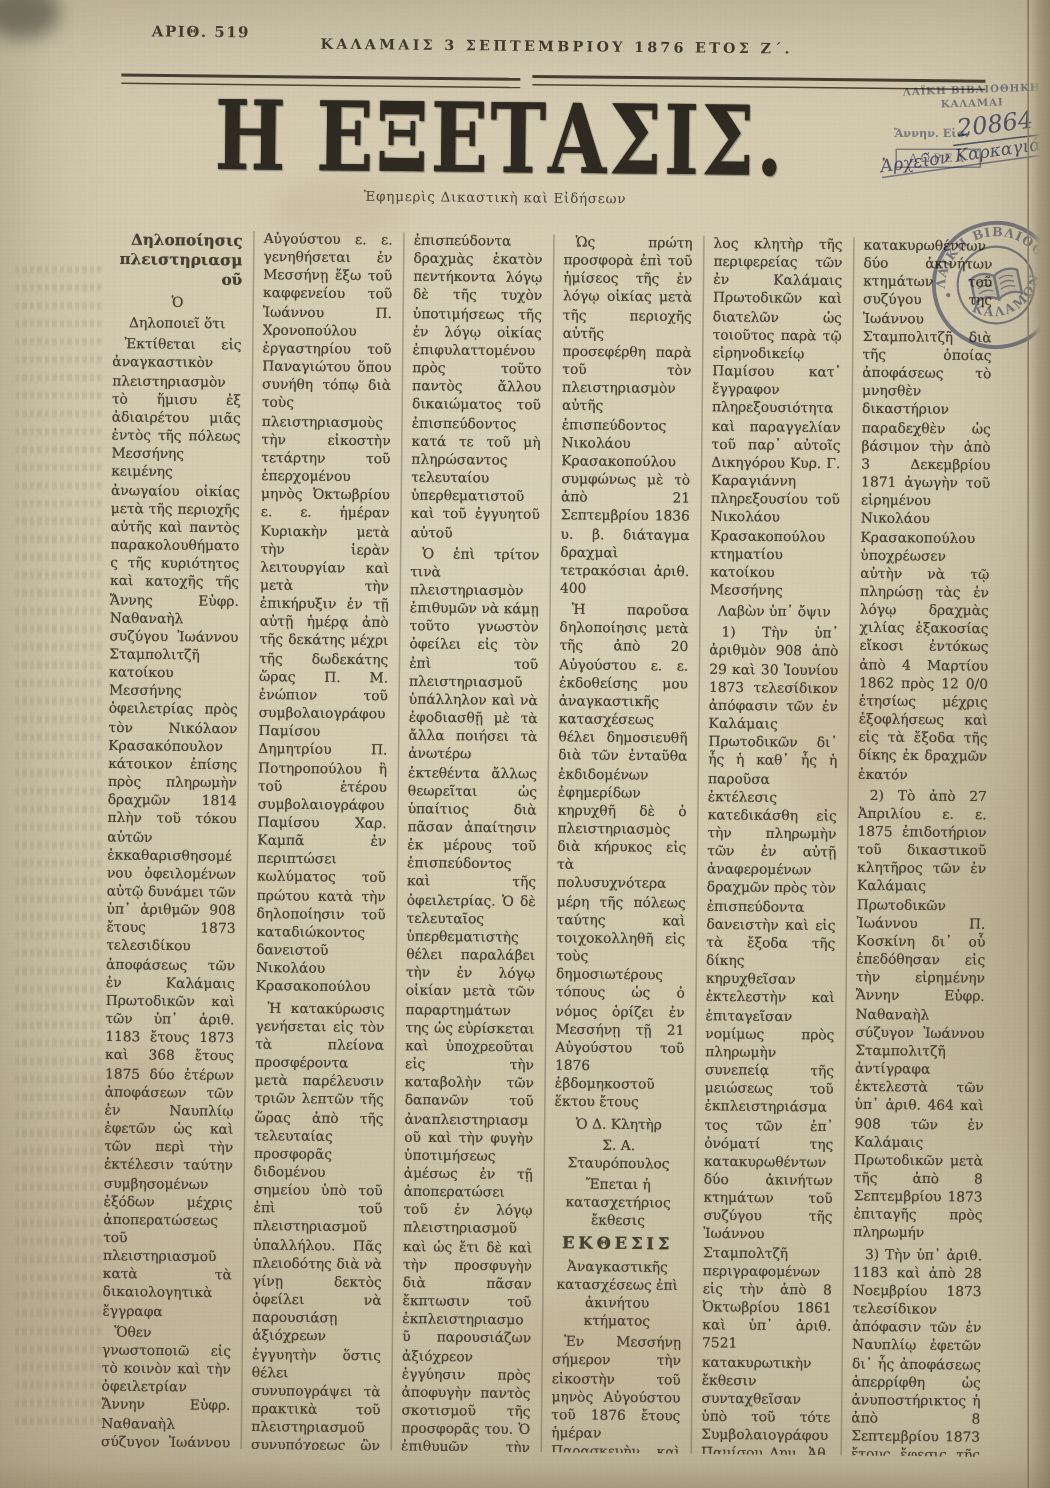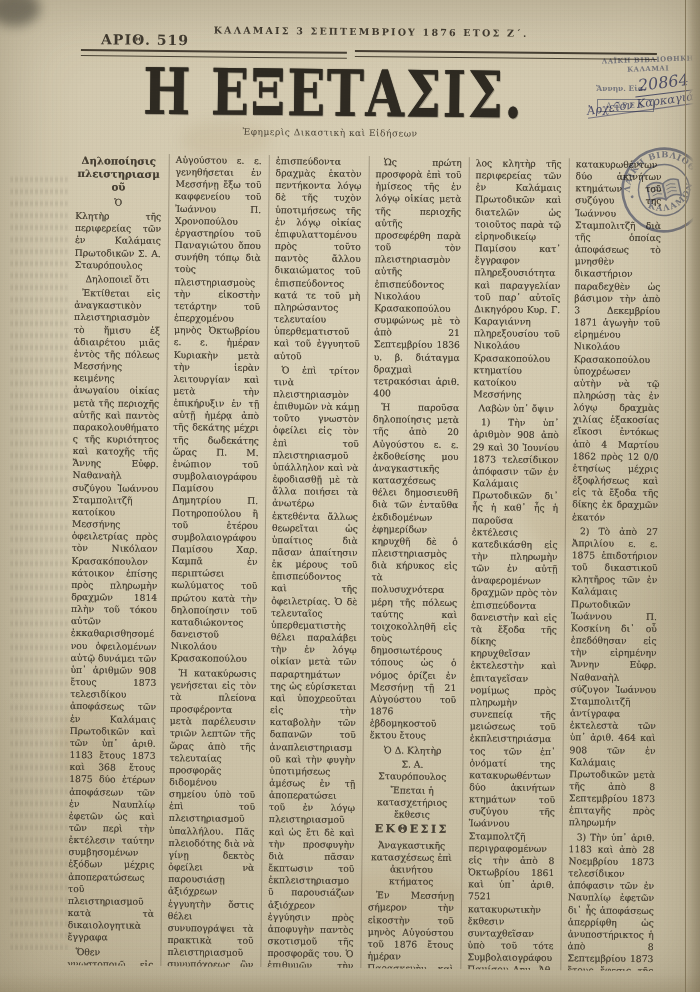--- a/index.html
+++ b/index.html
@@ -41,21 +41,21 @@
   .stain{position:absolute;border-radius:50%;filter:blur(7px);pointer-events:none;}
   .stain.s1{left:180px;top:120px;width:90px;height:40px;background:rgba(150,120,70,.10);}
   .stain.s2{left:520px;top:430px;width:70px;height:120px;background:rgba(140,110,60,.10);}
   .stain.s3{left:60px;top:700px;width:60px;height:90px;background:rgba(150,115,65,.12);}
   .stain.s4{left:330px;top:870px;width:140px;height:60px;background:rgba(150,120,70,.08);}
 
   .printed{position:absolute;inset:0;transform:rotate(.6deg);transform-origin:360px 140px;
     color:#3f392f;}
 
   
-  .issue{position:absolute;left:100px;top:34px;font-size:14px;font-weight:bold;
+  .issue{position:absolute;left:100px;top:19px;font-size:10px;font-weight:bold;
     letter-spacing:1px;}
   .dateline{position:absolute;left:170px;top:26px;width:400px;text-align:center;
     font-size:9.5px;font-weight:bold;letter-spacing:2.2px;}
   .rule{position:absolute;height:4px;border-top:2px solid #453e32;border-bottom:1px solid #45
   3e32;}
   .rule{border-bottom:1px solid #4a4336;}
   .rule.left{left:80px;top:52px;width:266px;}
   .rule.right{left:354px;top:50px;width:302px;}
   .nameplate{position:absolute;left:90px;top:56px;width:480px;text-align:center;
     font-size:64px;font-weight:bold;letter-spacing:2px;color:#2e2a22;
@@ -71,21 +71,21 @@
   .col{flex:1 1 0;height:100%;overflow:hidden;
     font-size:9.2px;line-height:12.15px;text-align:justify;
     color:#463f33;
     text-shadow:0 0 .5px rgba(62,54,42,.65);
     overflow-wrap:break-word;word-break:break-word;}
   .col + .col{border-left:1px solid rgba(82,72,56,.38);padding-left:6px;}
   .col p{margin:0 0 2px 0;}
   .col p.p-body{text-indent:8px;}
   .col p.p-flow{text-indent:0;}
   .col p.p-center{text-align:center;text-indent:0;}
-  .col p.p-heading{text-align:center;font-weight:bold;font-size:10.2px;
+  .col p.p-heading{text-align:right;font-weight:bold;font-size:10.2px;
     line-height:13px;margin:1px 0 3px;}
   .col p.p-title{text-align:center;font-weight:bold;font-size:11px;
     letter-spacing:2.5px;margin:3px 0;}
 
   
   .ann{position:absolute;color:#7b84ab;mix-blend-mode:multiply;}
   .lib-stamp{left:598px;top:56px;width:100px;text-align:center;font-size:6.8px;
     font-weight:bold;letter-spacing:.6px;line-height:8.5px;transform:rotate(-2deg);
     opacity:.85;}
   .acc-label{left:596px;top:84px;font-size:7.5px;font-weight:bold;opacity:.85;}
@@ -115,21 +115,20 @@
     <div class="issue">ΑΡΙΘ. 519</div>
     <div class="dateline">ΚΑΛΑΜΑΙΣ 3 ΣΕΠΤΕΜΒΡΙΟΥ 1876 ΕΤΟΣ Ζ΄.</div>
     <div class="rule left"></div>
     <div class="rule right"></div>
     <div class="nameplate">Η ΕΞΕΤΑΣΙΣ.</div>
     <div class="subtitle">Ἐφημερὶς Δικαστικὴ καὶ Εἰδήσεων</div>
     <div class="columns">
         <div class="col">
           <p class="p-heading">Δηλοποίησις πλειστηριασμοῦ</p>
           <p class="p-center">Ὁ</p>
-          <p class="p-flow">Κλητὴρ τῆς περιφερείας τῶν ἐν Καλάμαις Πρωτοδικῶν Σ. Α. Σταυρόπουλος</p>
           <p class="p-center">Δηλοποιεῖ ὅτι</p>
           <p class="p-body">Ἐκτίθεται εἰς ἀναγκαστικὸν πλειστηριασμὸν τὸ ἥμισυ ἐξ ἀδιαιρέτου μιᾶς ἐντὸς τῆς πόλεως Μεσσήνης κειμένης ἀνωγαίου οἰκίας μετὰ τῆς περιοχῆς αὐτῆς καὶ παντὸς παρακολουθήματος τῆς κυριότητος καὶ κατοχῆς τῆς Ἄννης Εὐφρ. Ναθαναὴλ συζύγου Ἰωάννου Σταμπολιτζῆ κατοίκου Μεσσήνης ὀφειλετρίας πρὸς τὸν Νικόλαον Κρασακόπουλον κάτοικον ἐπίσης πρὸς πληρωμὴν δραχμῶν 1814 πλὴν τοῦ τόκου αὐτῶν ἐκκαθαρισθησομένου ὀφειλομένων αὐτῷ δυνάμει τῶν ὑπ᾽ ἀριθμῶν 908 ἔτους 1873 τελεσιδίκου ἀποφάσεως τῶν ἐν Καλάμαις Πρωτοδικῶν καὶ τῶν ὑπ᾽ ἀριθ. 1183 ἔτους 1873 καὶ 368 ἔτους 1875 δύο ἑτέρων ἀποφάσεων τῶν ἐν Ναυπλίῳ ἐφετῶν ὡς καὶ τῶν περὶ τὴν ἐκτέλεσιν ταύτην συμβησομένων ἐξόδων μέχρις ἀποπερατώσεως τοῦ πλειστηριασμοῦ κατὰ τὰ δικαιολογητικὰ ἔγγραφα</p>
           <p class="p-body">Ὅθεν γνωστοποιῶ εἰς τὸ κοινὸν καὶ τὴν ὀφειλετρίαν Ἄννην Εὐφρ. Ναθαναὴλ σύζυγον Ἰωάννου Σταμπολιτζῆ συμφώνως μὲ τὴν ὑπὸ τοῦ Κυρ. Γ. Καραγιάννη πληρεξουσίου δικηγόρου τοῦ εἰρημένου Νικολάου Κρασακοπούλου δοθεῖσάν μοι ἔγγραφον πληρεξουσιότητα καὶ παραγγελίαν ὅτι ὁ πλειστηριασμὸς οὗτος τοῦ κατασχεθέντος ἡμίσεως ἐξ ἀδιαιρέτου τῆς ἀνωτέρω οἰκίας περιγραφομένης λεπτομερῶς ἐν τῇ κατωτέρω τοιχοκολλήτῳ ἐκθέσει ἀναγκαστικῆς κατασχέσεως γενομένης ὑπ᾽ ἐμοῦ τὴν εἰκοστὴν</p>
         </div>
         <div class="col">
           <p class="p-flow">Αὐγούστου ε. ε. γενηθήσεται ἐν Μεσσήνῃ ἔξω τοῦ καφφενείου τοῦ Ἰωάννου Π. Χρονοπούλου ἐργαστηρίου τοῦ Παναγιώτου ὅπου συνήθη τόπῳ διὰ τοὺς πλειστηριασμοὺς τὴν εἰκοστὴν τετάρτην τοῦ ἐπερχομένου μηνὸς Ὀκτωβρίου ε. ε. ἡμέραν Κυριακὴν μετὰ τὴν ἱερὰν λειτουργίαν καὶ μετὰ τὴν ἐπικήρυξιν ἐν τῇ αὐτῇ ἡμέρᾳ ἀπὸ τῆς δεκάτης μέχρι τῆς δωδεκάτης ὥρας Π. Μ. ἐνώπιον τοῦ συμβολαιογράφου Παμίσου Δημητρίου Π. Ποτηροπούλου ἢ τοῦ ἑτέρου συμβολαιογράφου Παμίσου Χαρ. Καμπᾶ ἐν περιπτώσει κωλύματος τοῦ πρώτου κατὰ τὴν δηλοποίησιν τοῦ καταδιώκοντος δανειστοῦ Νικολάου Κρασακοπούλου</p>
           <p class="p-body">Ἡ κατακύρωσις γενήσεται εἰς τὸν τὰ πλείονα προσφέροντα μετὰ παρέλευσιν τριῶν λεπτῶν τῆς ὥρας ἀπὸ τῆς τελευταίας προσφορᾶς διδομένου σημείου ὑπὸ τοῦ ἐπὶ τοῦ πλειστηριασμοῦ ὑπαλλήλου. Πᾶς πλειοδότης διὰ νὰ γίνῃ δεκτὸς ὀφείλει νὰ παρουσιάσῃ ἀξιόχρεων ἐγγυητὴν ὅστις θέλει συνυπογράψει τὰ πρακτικὰ τοῦ πλειστηριασμοῦ συνυπόχρεως ὢν μετὰ τοῦ ὑπερθεματιστοῦ εἰς τὴν καταβολὴν τοῦ ἐκπλειστηριάσματος πρὸς τὸν ἐπισπεύδοντα δανειστὴν καὶ τῆς τυχὸν ὑποτιμήσεως ἐκ τοῦ ἡμίσεος τῆς ἐν λόγῳ οἰκίας νὰ προκαταβολῇ δὲ παρὰ τῷ ἐπὶ τοῦ πλειστηριασμοῦ ὑπαλλήλῳ λόγῳ μὲν τῶν ἐξόδων τοῦ ἀναπλειστηριασμοῦ καὶ</p>
         </div>
         <div class="col">
           <p class="p-flow">ἐπισπεύδοντα δραχμὰς ἑκατὸν πεντήκοντα λόγῳ δὲ τῆς τυχὸν ὑποτιμήσεως τῆς ἐν λόγῳ οἰκίας ἐπιφυλαττομένου πρὸς τοῦτο παντὸς ἄλλου δικαιώματος τοῦ ἐπισπεύδοντος κατά τε τοῦ μὴ πληρώσαντος τελευταίου ὑπερθεματιστοῦ καὶ τοῦ ἐγγυητοῦ αὐτοῦ</p>

